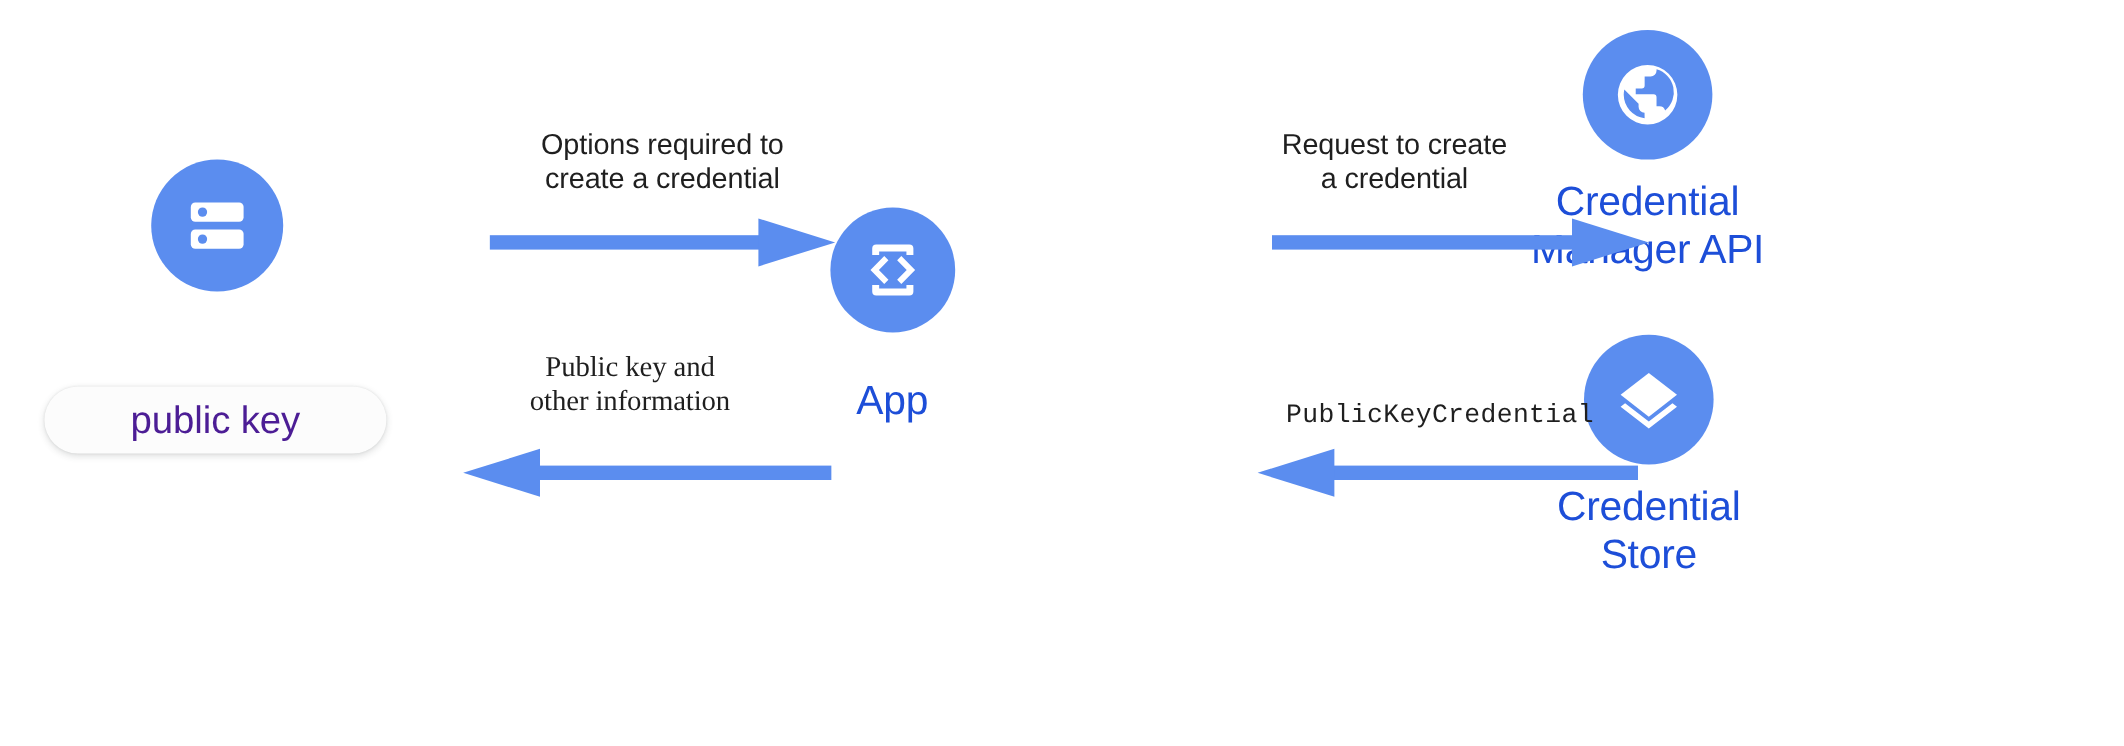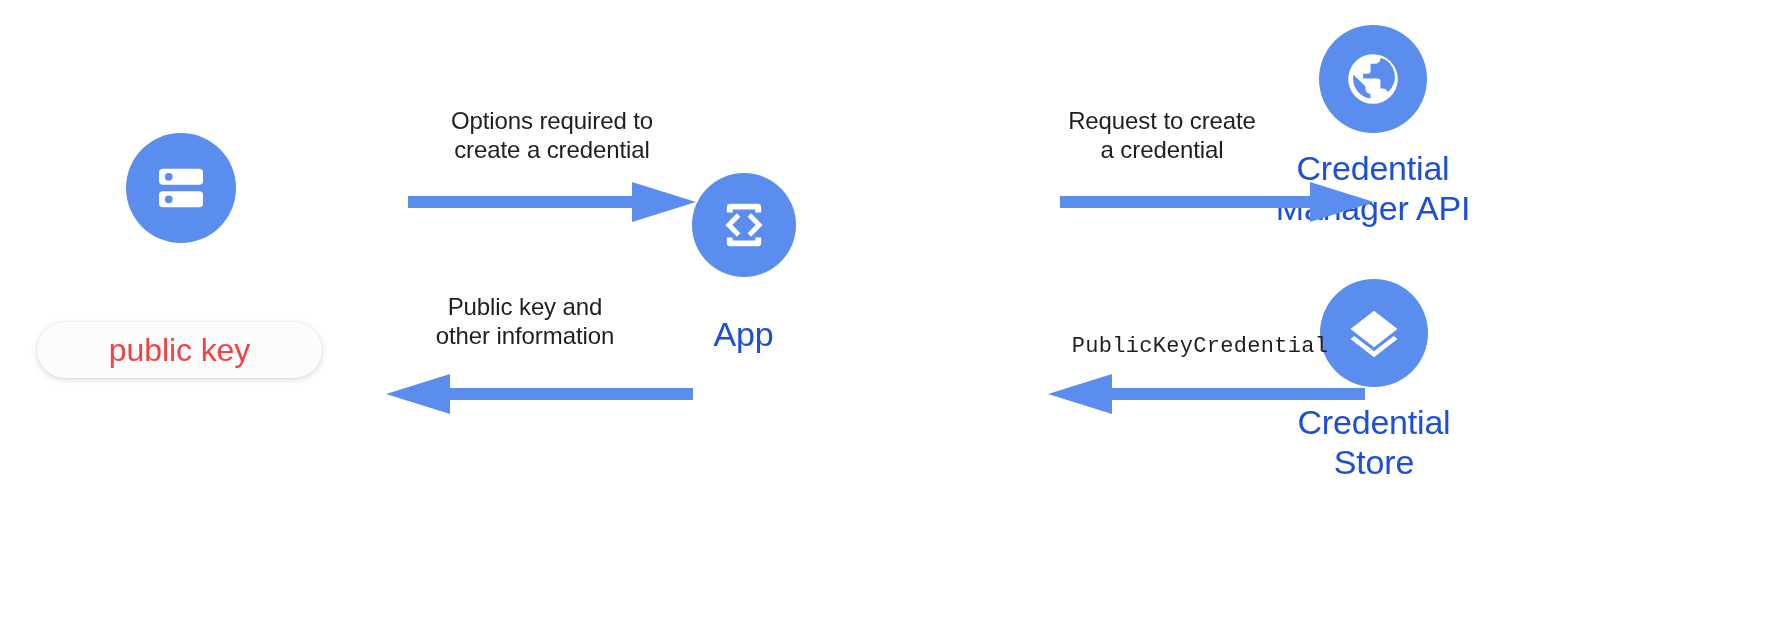--- a/index.html
+++ b/index.html
@@ -48,21 +48,21 @@
   
   .pill {
     position: absolute;
     display: flex;
     align-items: center;
     justify-content: center;
     background: #fcfcfc;
     border-radius: 999px;
     box-shadow: 0 2px 6px rgba(60,64,67,.18), 0 0 2px rgba(60,64,67,.12);
     font-size: 32px;
-    color: #ef4444;
+    color: #4c1d95;
     letter-spacing: -0.1px;
   }
 
   
   .arrow {
     position: absolute;
   }
   .arrow svg { display: block; }
 
   
@@ -145,21 +145,21 @@
 
   <div class="caption" style="left:1004px; top:106px; width:316px;">Request to create
 a credential</div>
   <div class="arrow" style="left:1060px; top:178px;">
     <svg width="314" height="48" viewBox="0 0 314 48">
       <rect x="0" y="18" width="258" height="12" fill="#5b8def"></rect>
       <path d="M250 4 L314 24 L250 44 Z" fill="#5b8def"></path>
     </svg>
   </div>
 
-  <div class="caption" style="left:375px; top:292px; width:300px;">Public key and
+  <div class="caption" style="left:375px; top:292px; width:300px;font-family:Liberation Serif, serif;">Public key and
 other information</div>
   <div class="arrow" style="left:378px; top:370px;">
     <svg width="315" height="48" viewBox="0 0 315 48">
       <rect x="64" y="18" width="251" height="12" fill="#5b8def"></rect>
       <path d="M72 4 L8 24 L72 44 Z" fill="#5b8def"></path>
     </svg>
   </div>
 
   <div class="caption mono" style="left:1000px; top:334px; width:400px;">PublicKeyCredential</div>
   <div class="arrow" style="left:1040px; top:370px;">

